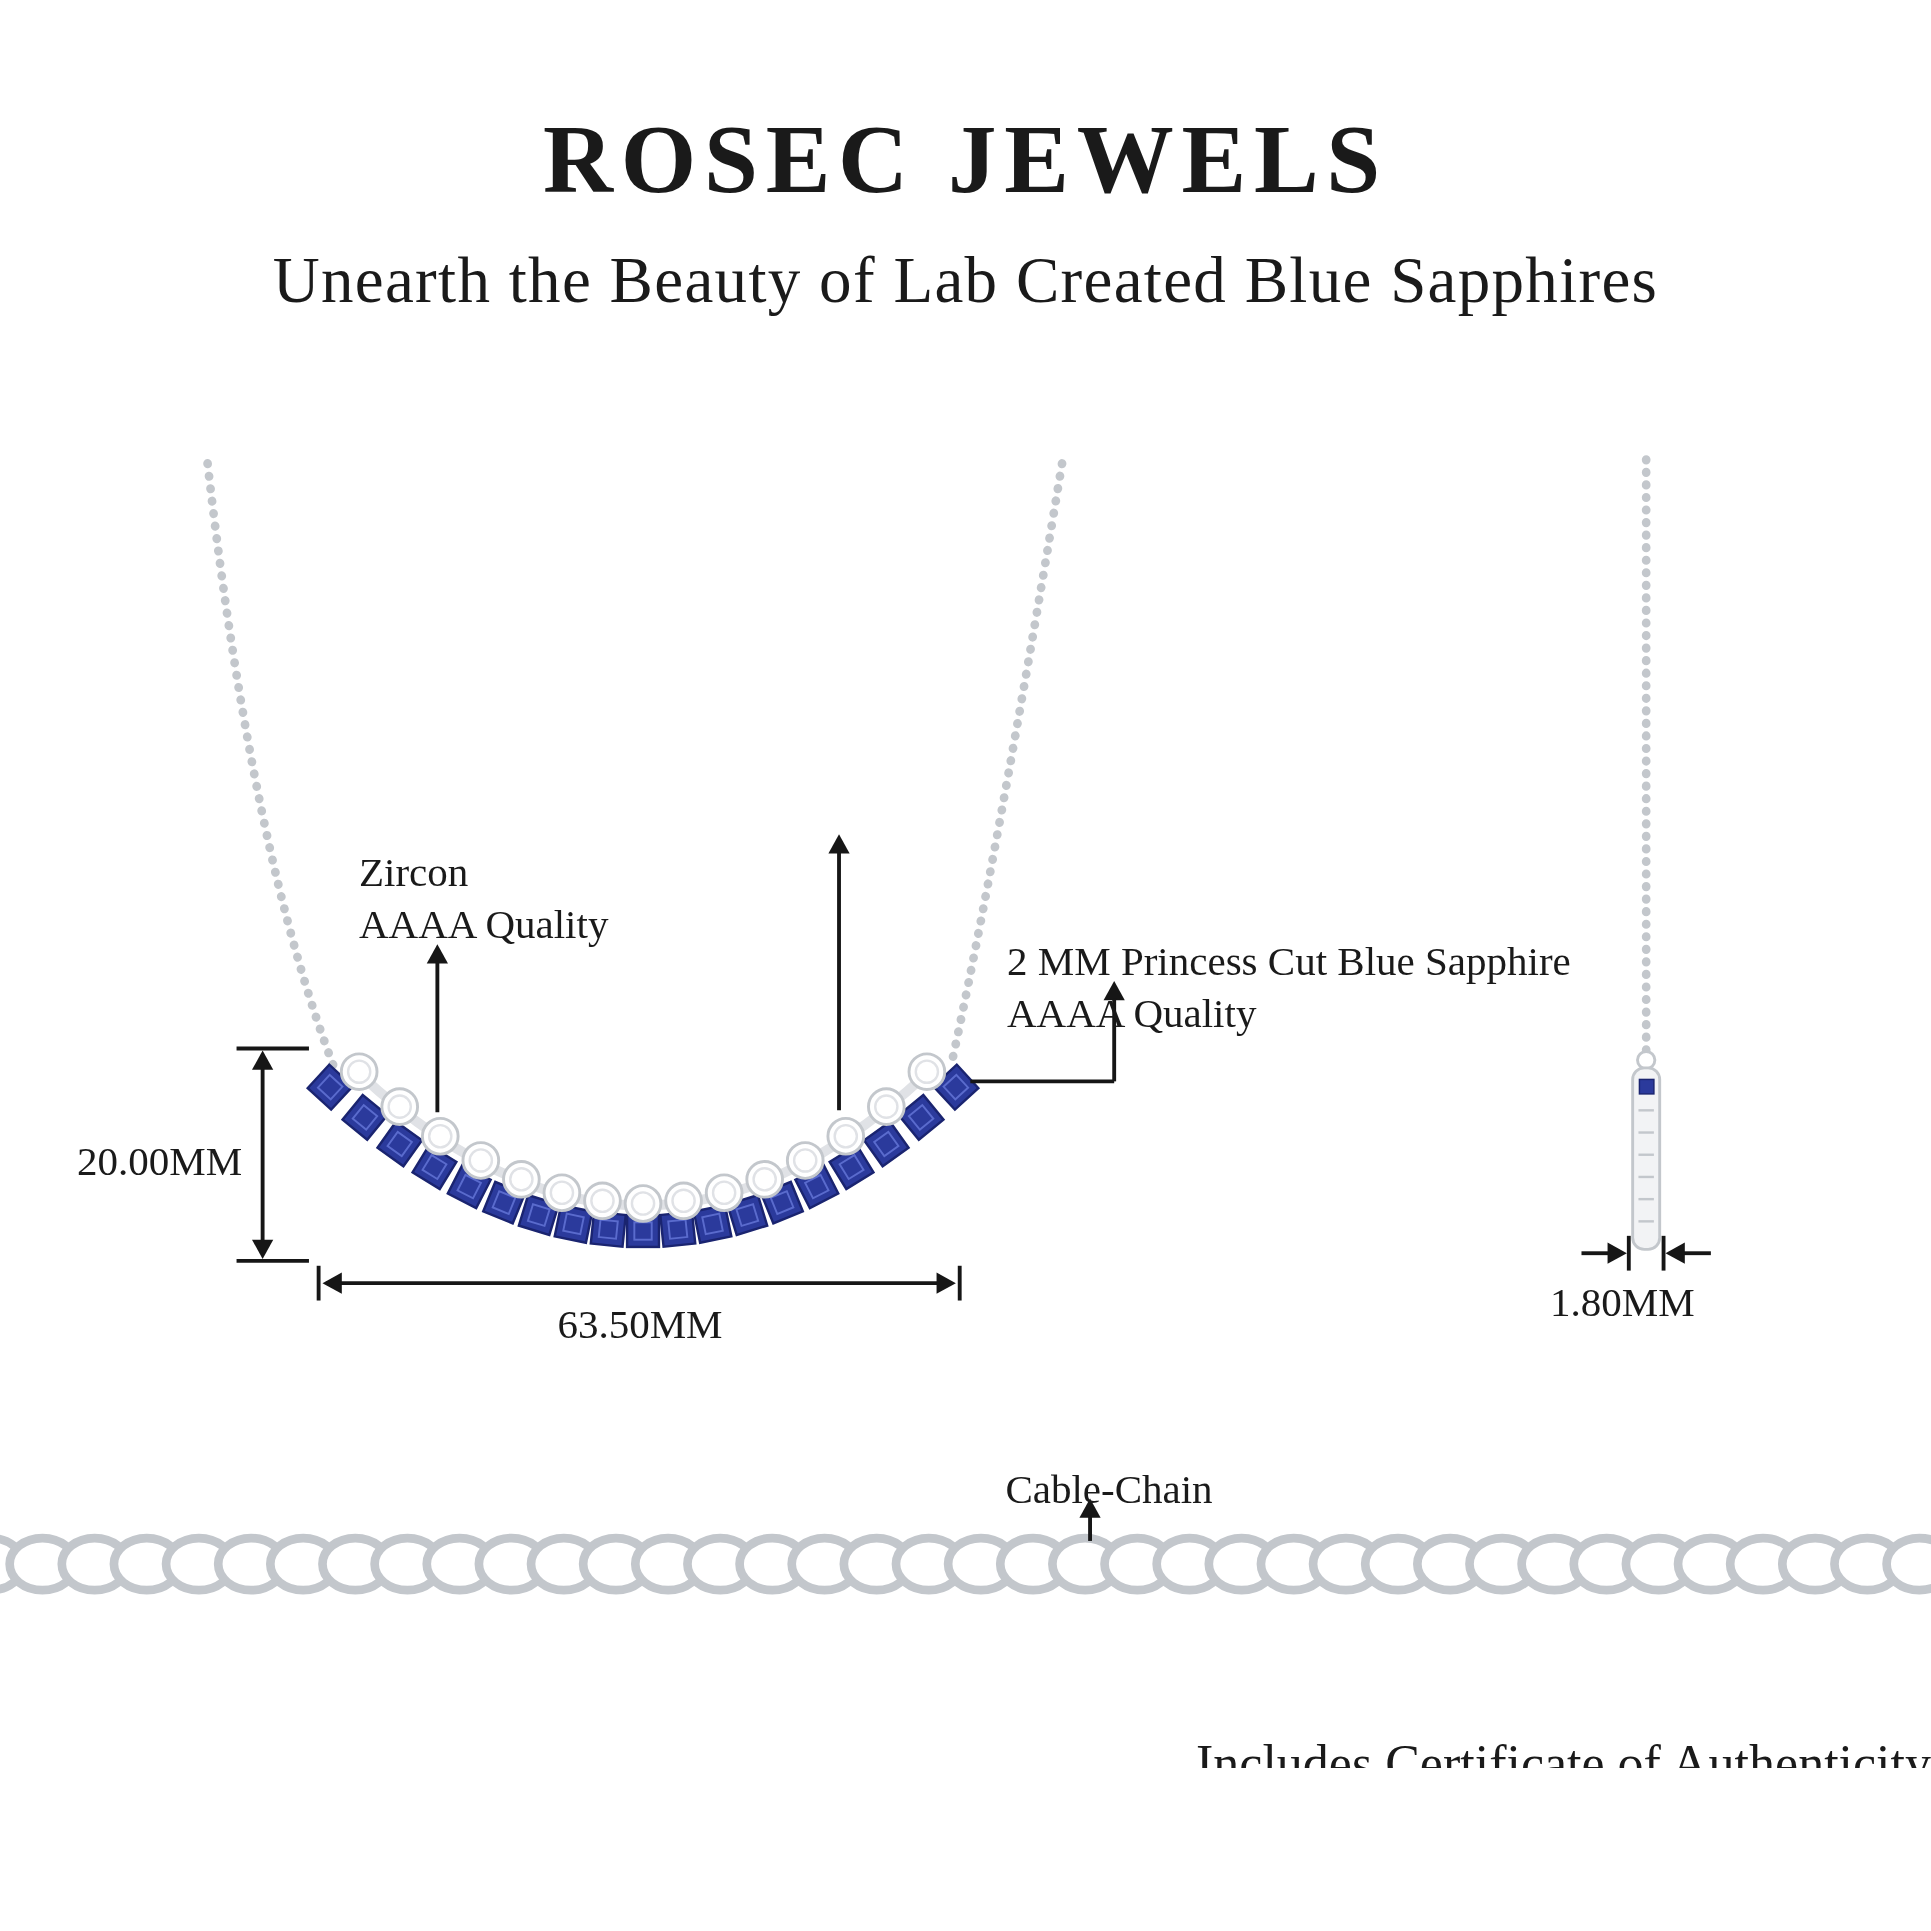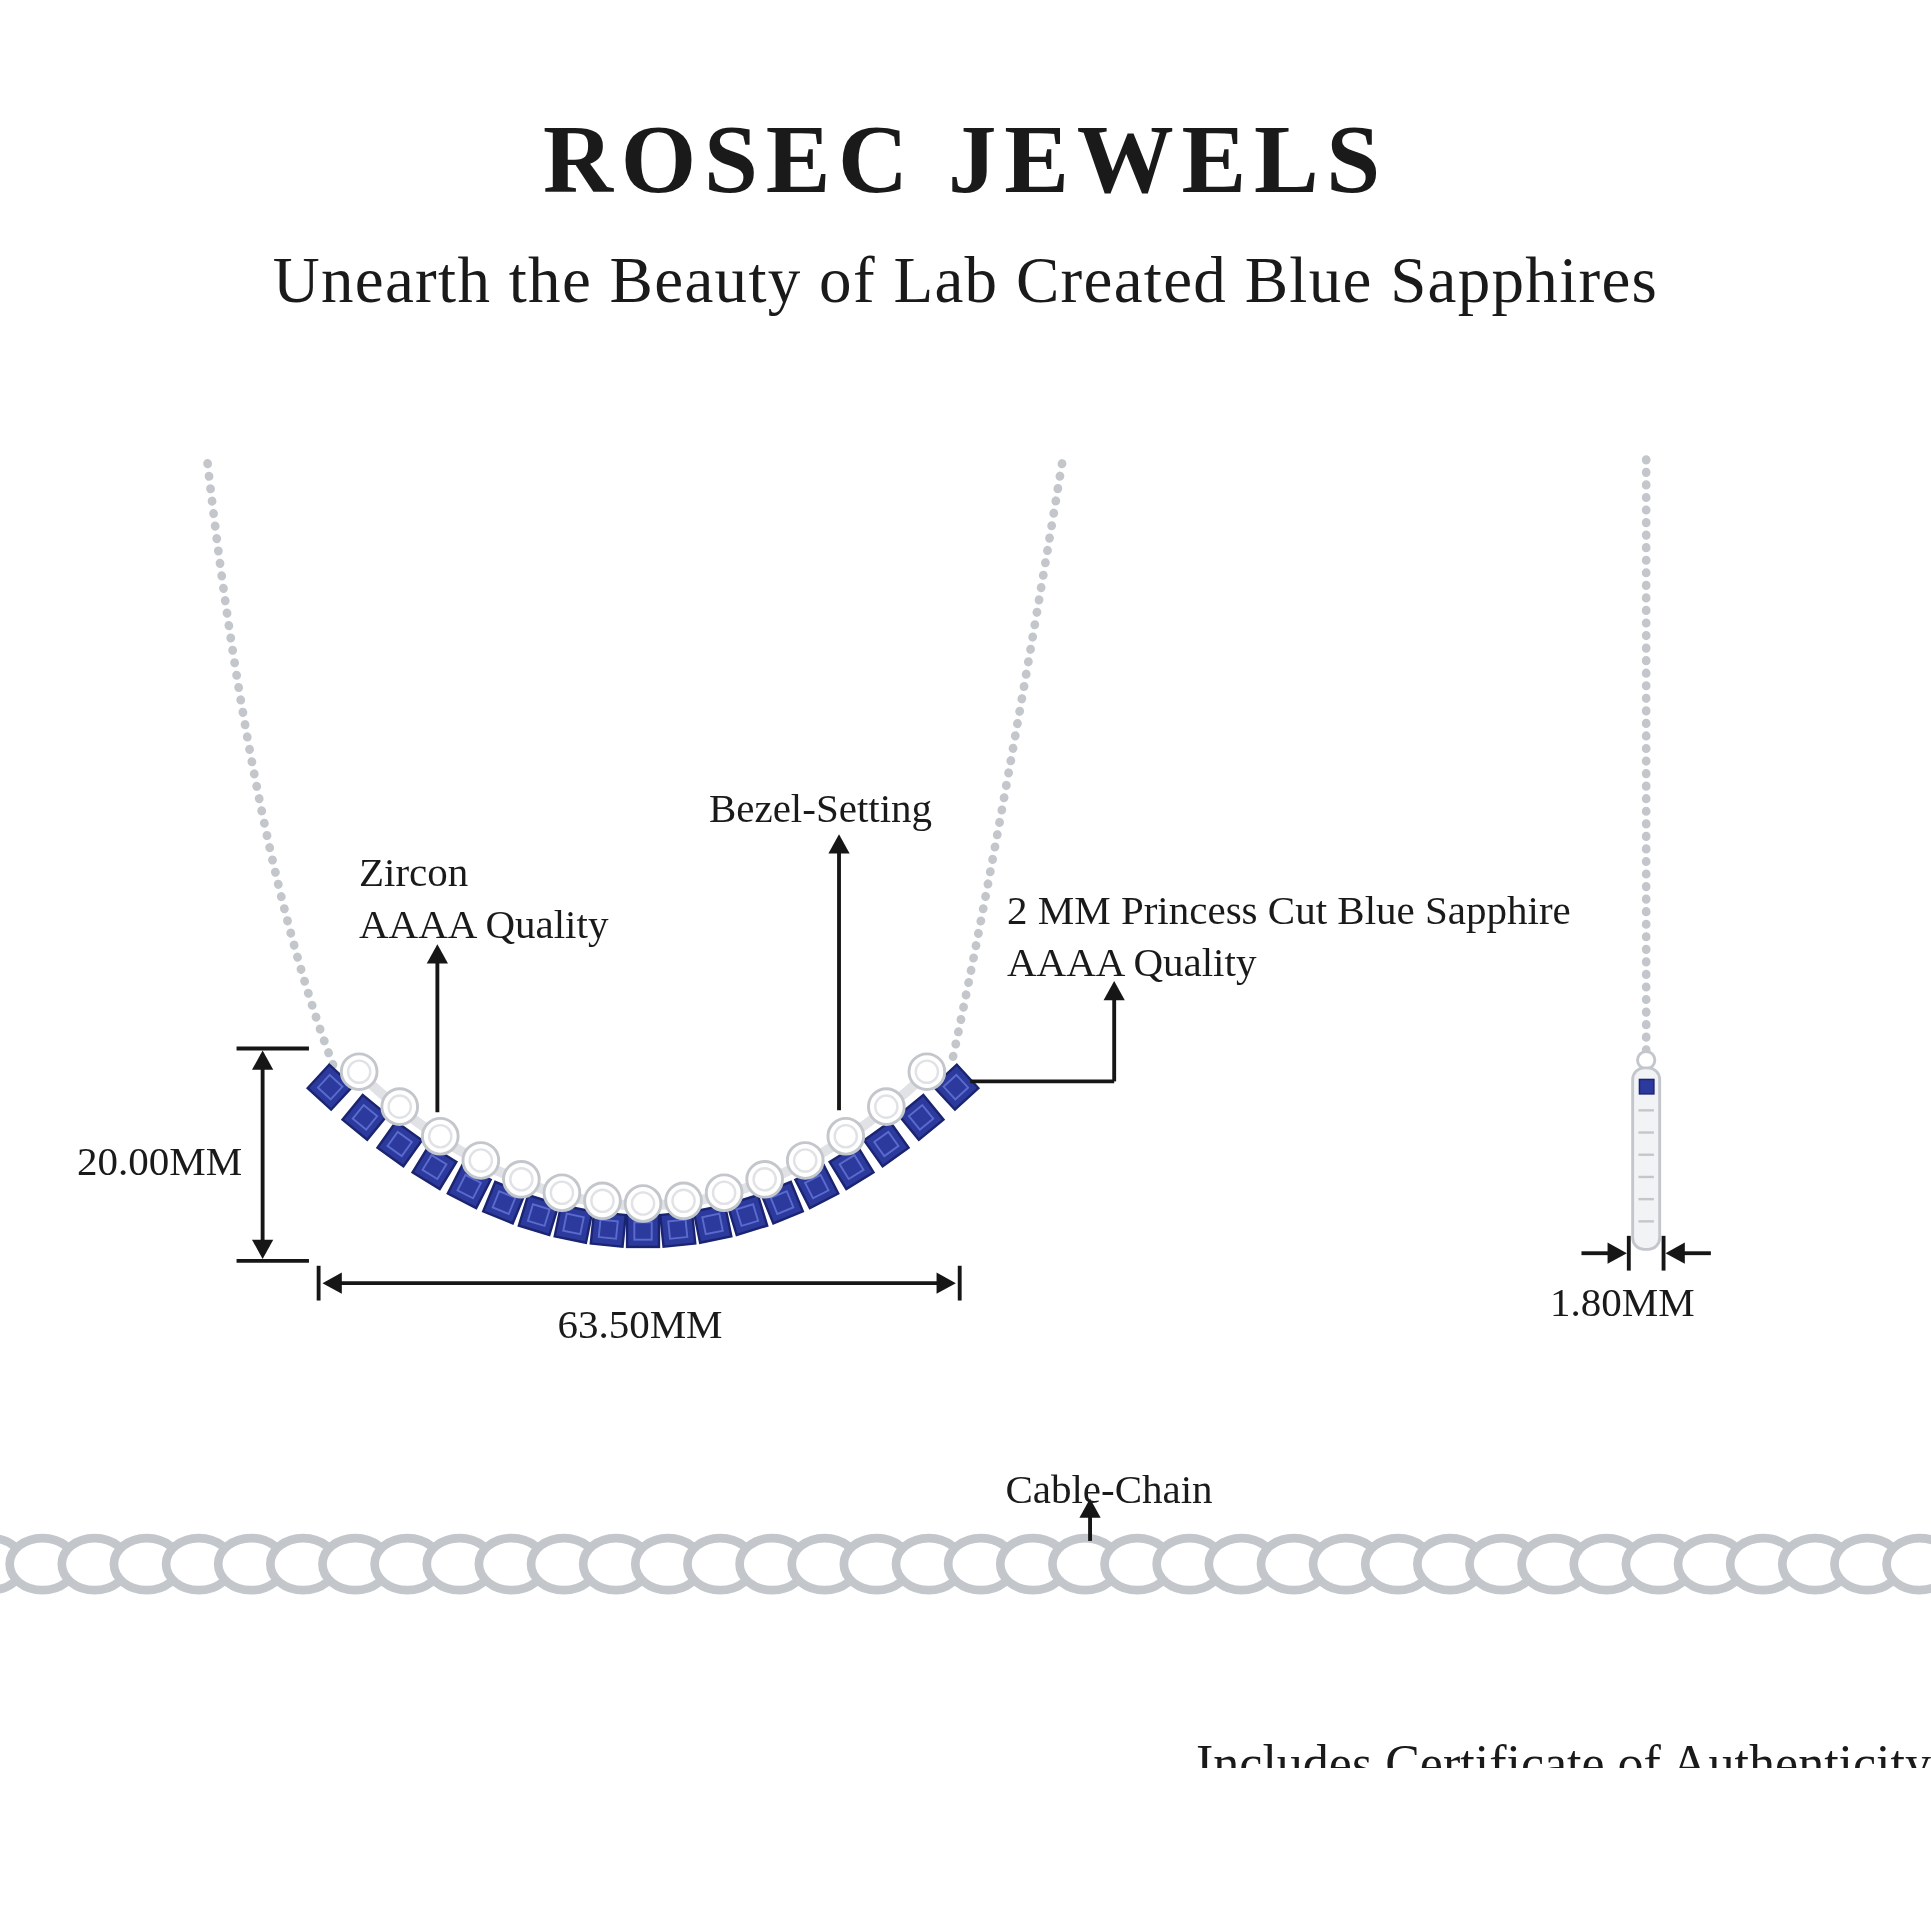--- a/index.html
+++ b/index.html
@@ -22,21 +22,21 @@
   }
   .tagline {
     position:absolute; top:243px; left:0; width:1931px;
     text-align:center; font-size:65px; font-weight:400;
     letter-spacing:.02em;
   }
   .ann { position:absolute; font-size:41px; line-height:1.28; }
 
   #ann-bezel     { left:666px;  top:782px;  width:309px; text-align:center; }
   #ann-zircon    { left:359px;  top:846px; }
-  #ann-princess  { left:1007px; top:884px; }
+  #ann-princess  { left:1007px; top:935px; }
   #lbl-height    { left:77px;   top:1135px; width:174px; text-align:left; }
   #lbl-width     { left:505px;  top:1298px; width:270px; text-align:center; }
   #lbl-thickness { left:1550px; top:1276px; width:193px; }
   #ann-cable     { left:993px; top:1446px; width:232px; text-align:center;margin-top:17px; }
 
   .footer {
     position:absolute; top:1734px; left:0; width:1931px;
     text-align:right; font-size:52px;
   }
 </style>
@@ -257,21 +257,20 @@
       <polygon points="1154,1016 1143,1036 1165,1036" fill="#161616"></polygon>
       <line x1="1154" y1="1034" x2="1154" y2="1120" stroke="#161616" stroke-width="4"></line>
       <line x1="1154" y1="1120" x2="1005" y2="1120" stroke="#161616" stroke-width="4"></line>
       <polygon points="1129,1552 1118,1572 1140,1572" fill="#161616"></polygon>
       <line x1="1129" y1="1570" x2="1129" y2="1596" stroke="#161616" stroke-width="4"></line>
     </svg>
 
   <div class="title">ROSEC JEWELS</div>
   <div class="tagline">Unearth the Beauty of Lab Created Blue Sapphires</div>
 
-  <div class="ann" id="ann-bezel">Bezel-Setting</div>
 
   <div class="ann" id="ann-zircon">
     <div>Zircon</div>
     <div>AAAA Quality</div>
   </div>
 
   <div class="ann" id="ann-princess">
     <div>2 MM Princess Cut Blue Sapphire</div>
     <div>AAAA Quality</div>
   </div>

